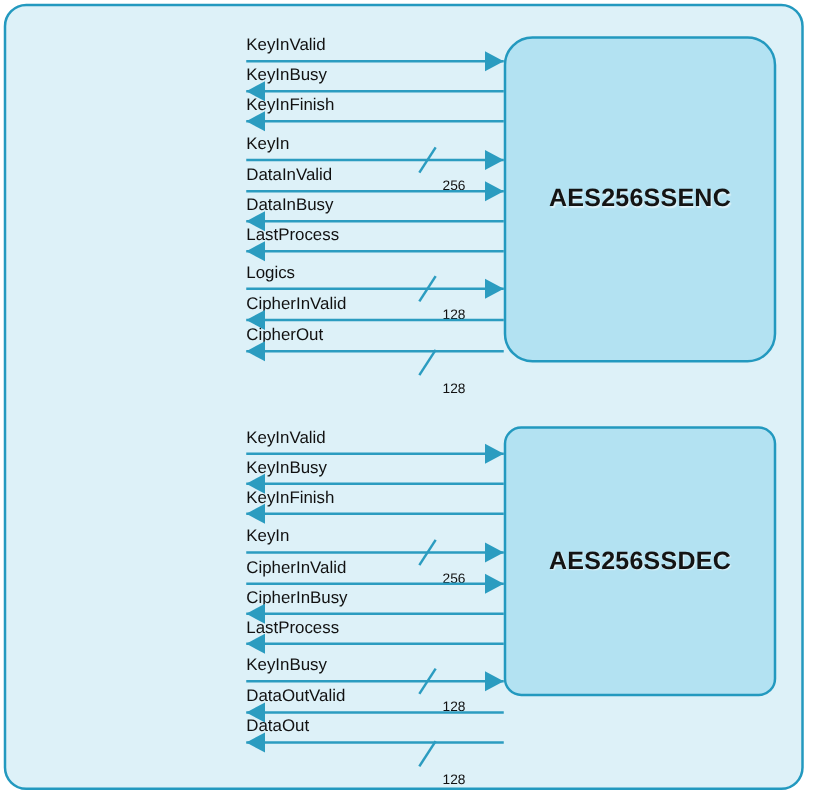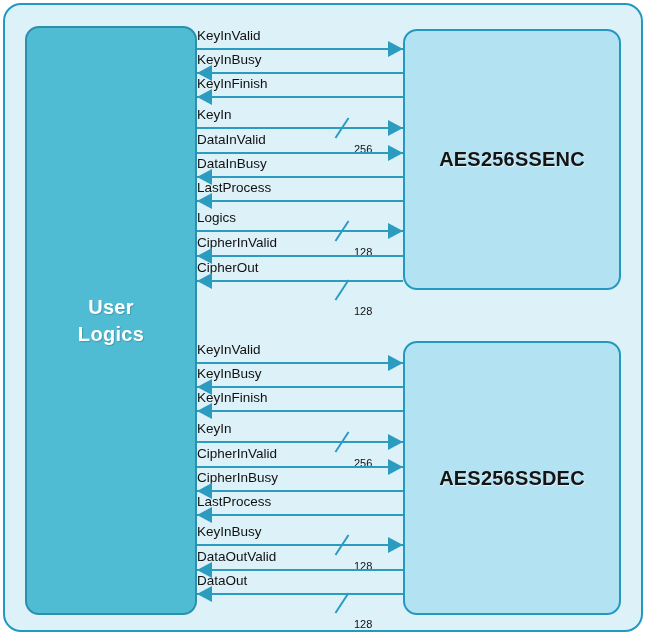--- a/index.html
+++ b/index.html
@@ -54,22 +54,22 @@
     width:218px;
     background:#b3e2f2;
     border:2px solid #2399bf;
     border-radius:14px;
     box-sizing:border-box;
     display:flex;
     align-items:center;
     justify-content:center;
     z-index:3;
   }
-  .core-enc{ top:29px; height:261px; }
-  .core-dec{ top:341px; height:274px; }
+  .core-enc{ top:29px; height:261px;border-radius:23px; }
+  .core-dec{ top:341px; height:216px; }
   .core-title{
     font-size:20px;
     font-weight:bold;
     color:#141414;
     letter-spacing:.2px;
     text-shadow:1px 1px 1px rgba(255,255,255,.6);
   }
 
   
   .signals{
@@ -142,26 +142,20 @@
     white-space:nowrap;
   }
 </style>
 </head>
 <body>
 
 <div id="canvas">
 
   <div class="outer-frame"></div>
 
-  <div class="user-logics">
-    <div class="user-logics-label">
-      <span>User</span><br>
-      <span>Logics</span>
-    </div>
-  </div>
 
   <div class="core-block core-enc">
     <span class="core-title">AES256SSENC</span>
   </div>
 
   <div class="core-block core-dec">
     <span class="core-title">AES256SSDEC</span>
   </div>
 
   <div class="signals" id="signal-layer">

